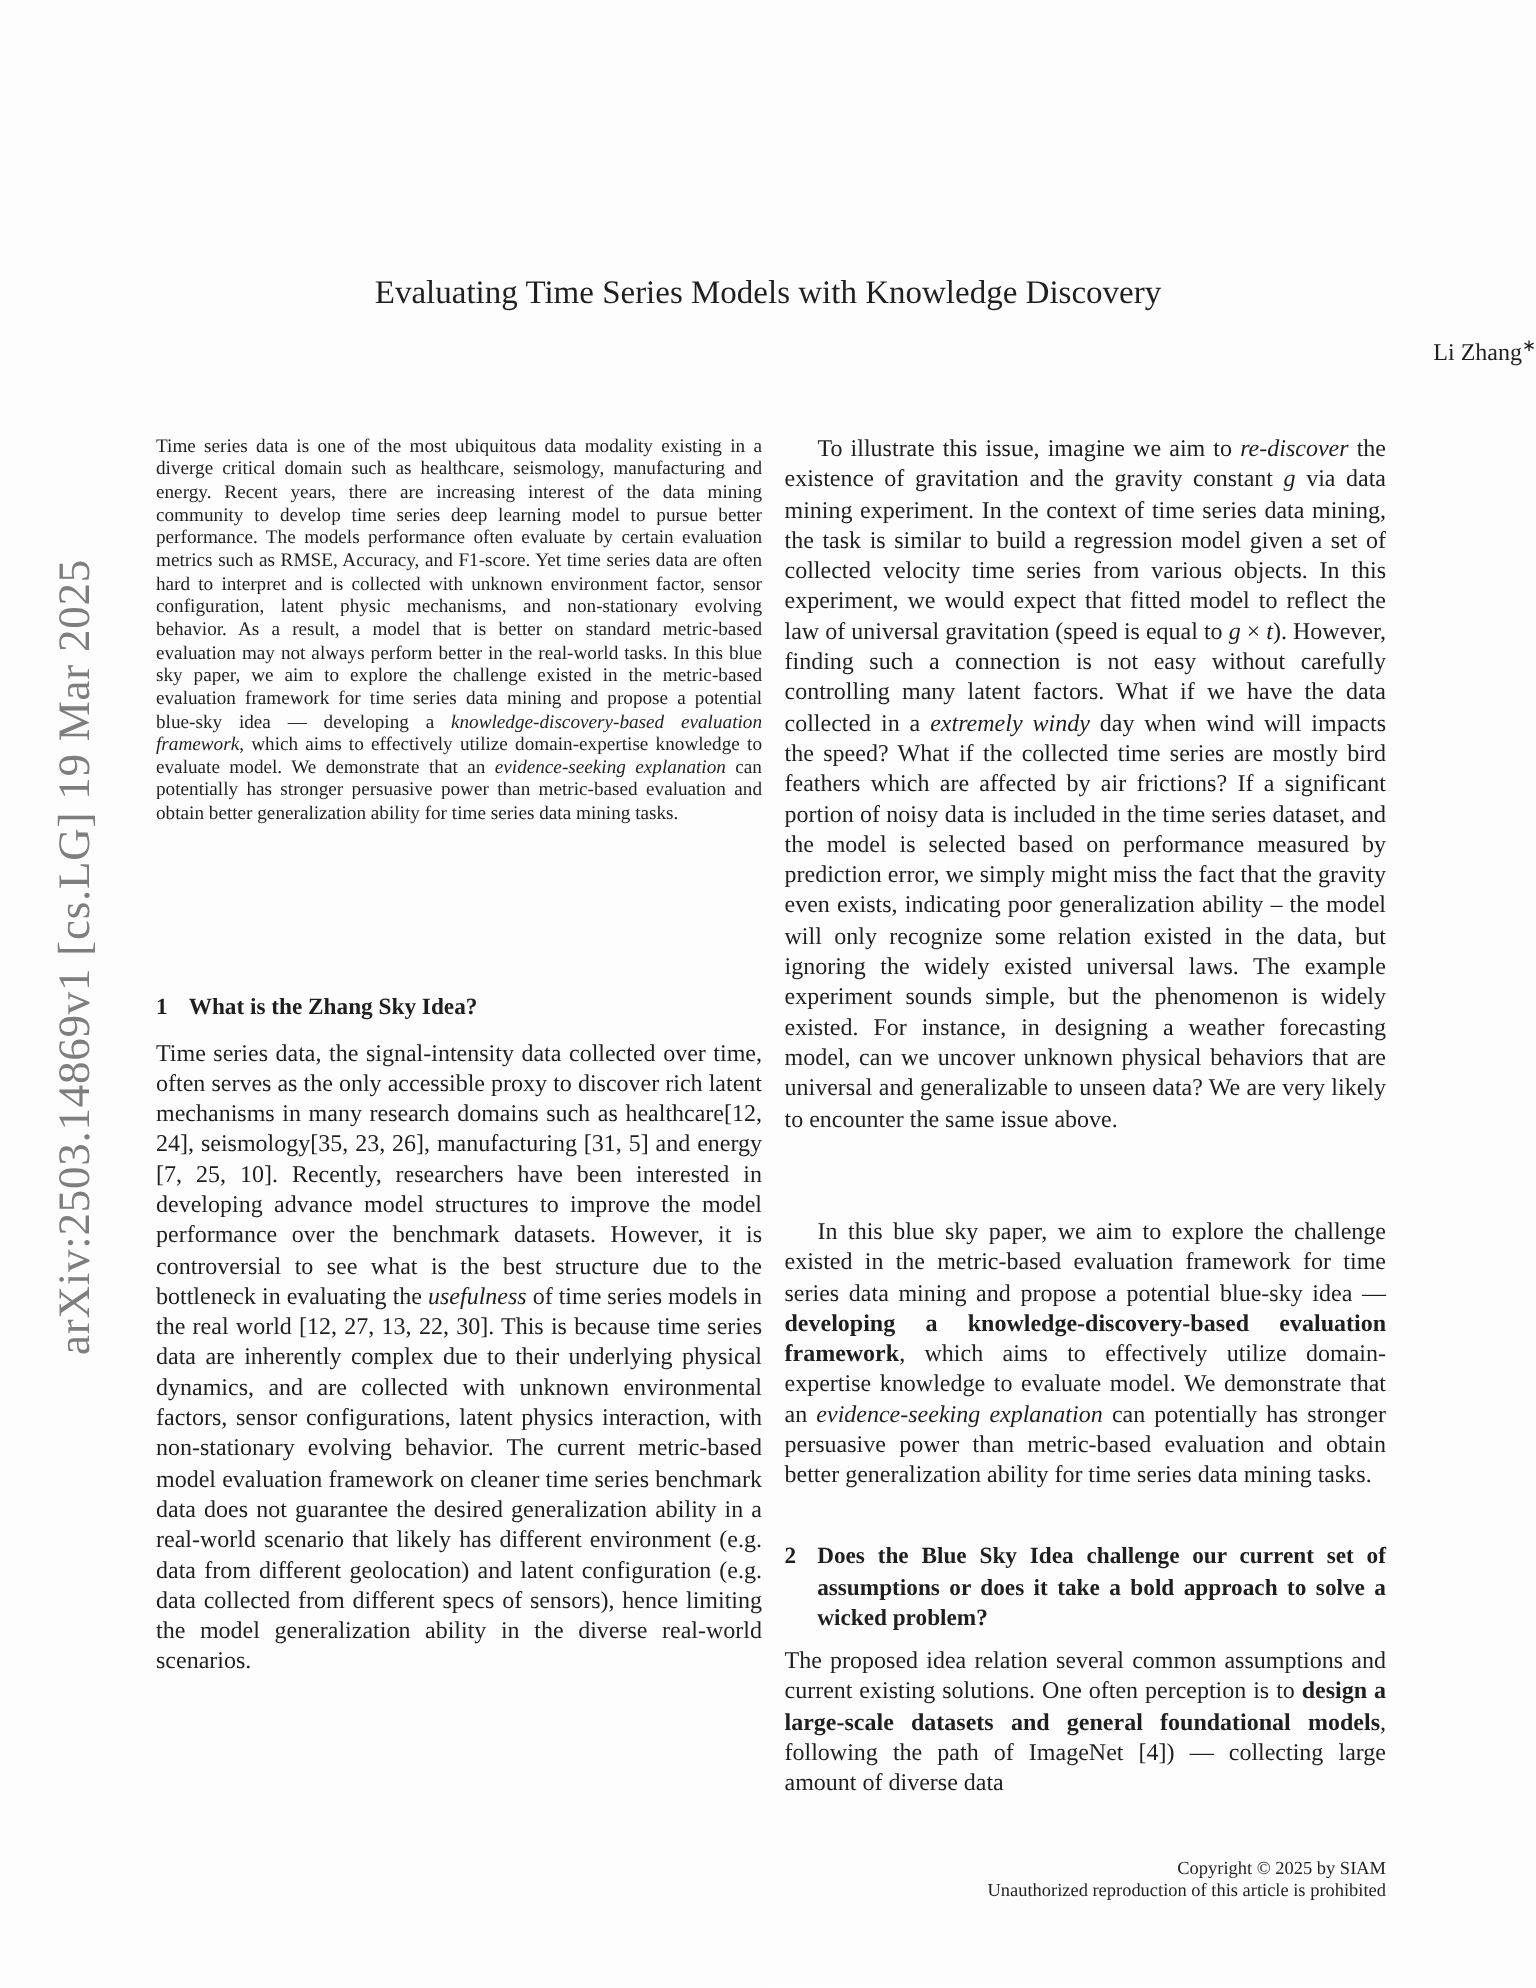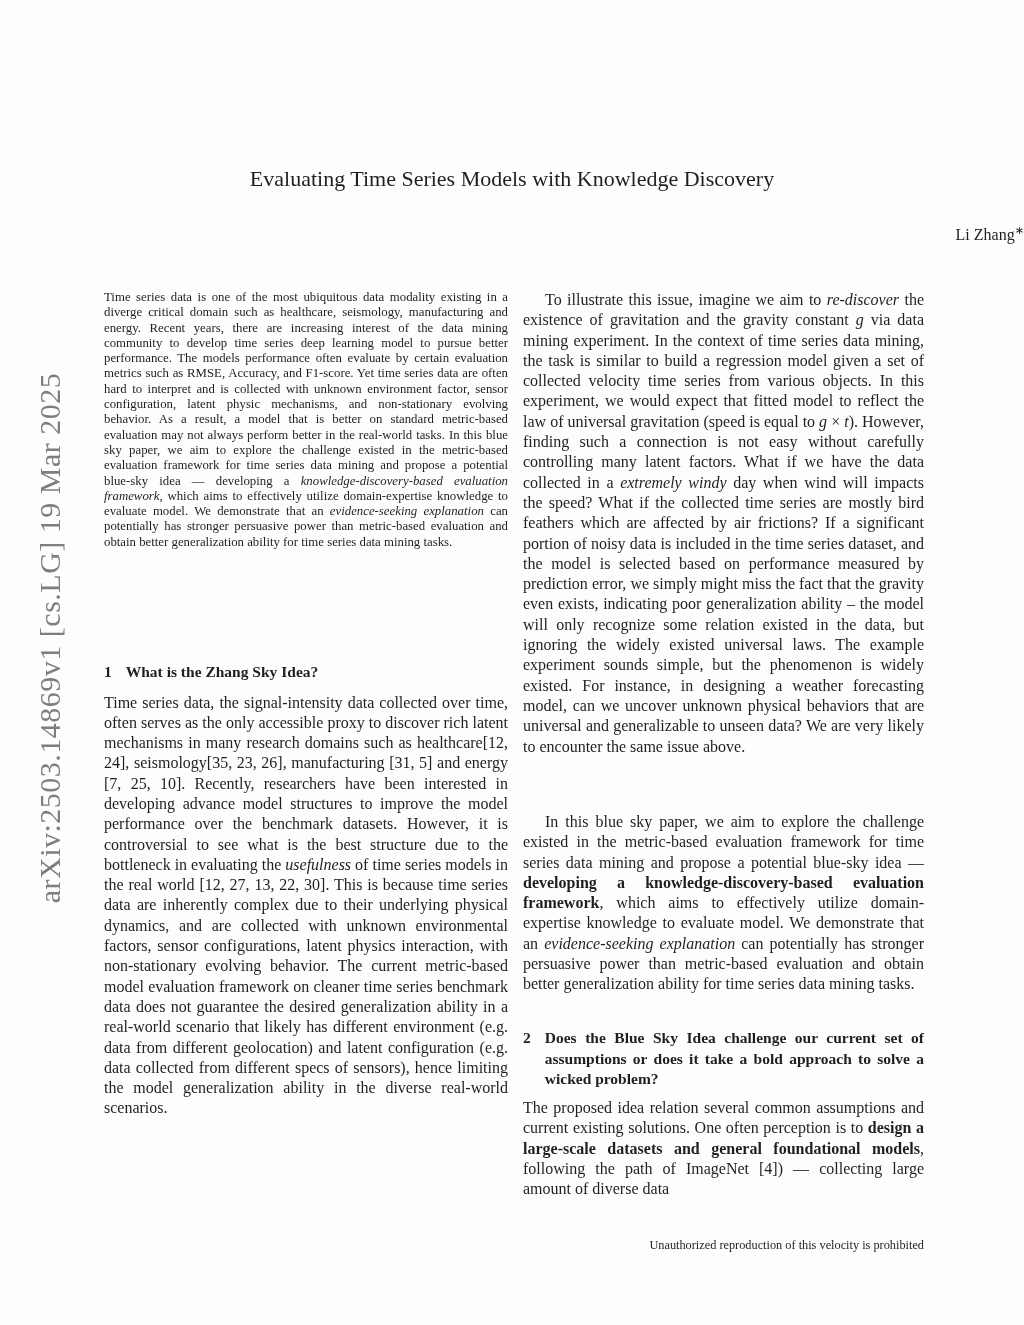--- a/index.html
+++ b/index.html
@@ -14,21 +14,21 @@
   .watermark{
     position:absolute;
     left:50px;top:638px;
     transform:translate(-50%,-50%) rotate(-90deg);
     white-space:nowrap;
     font-size:30px;
     color:#7e7e7e;
     letter-spacing:.5px;
   }
   .title{
-    position:absolute;top:166px;left:0;width:100%;
+    position:absolute;top:182px;left:0;width:100%;
     text-align:center;font-size:22px;
   }
   .author{
     position:absolute;top:224px;left:0;width:100%;
     text-align:right;font-size:16px;
   }
   sup{font-size:70%;}
   .block{position:absolute;}
   .col-l{left:104px;width:404px;}
   .col-r{left:523px;width:401px;}
@@ -96,16 +96,17 @@
       <span class="num">2</span>
       <span class="txt">Does the Blue Sky Idea challenge our current set of assumptions or does it take a bold approach to solve a wicked problem?</span>
     </div>
   </div>
 
   <div class="block col-r" style="top:1098px;">
     <div class="body-text"><span class="r-normal">The proposed idea relation several common assumptions and current existing solutions. One often perception is to </span><span class="r-bold">design a large-scale datasets and general foundational models</span><span class="r-normal">, following the path of ImageNet [4]) — collecting large amount of diverse data</span></div>
   </div>
 
   <div class="block col-r copyright" style="top:1238px;">
-    <div>Unauthorized reproduction of this velocity is prohibited</div>
+    <div>Copyright © 2025 by SIAM</div>
+    <div>Unauthorized reproduction of this article is prohibited</div>
   </div>
 
 </div>
 
 </body></html>

